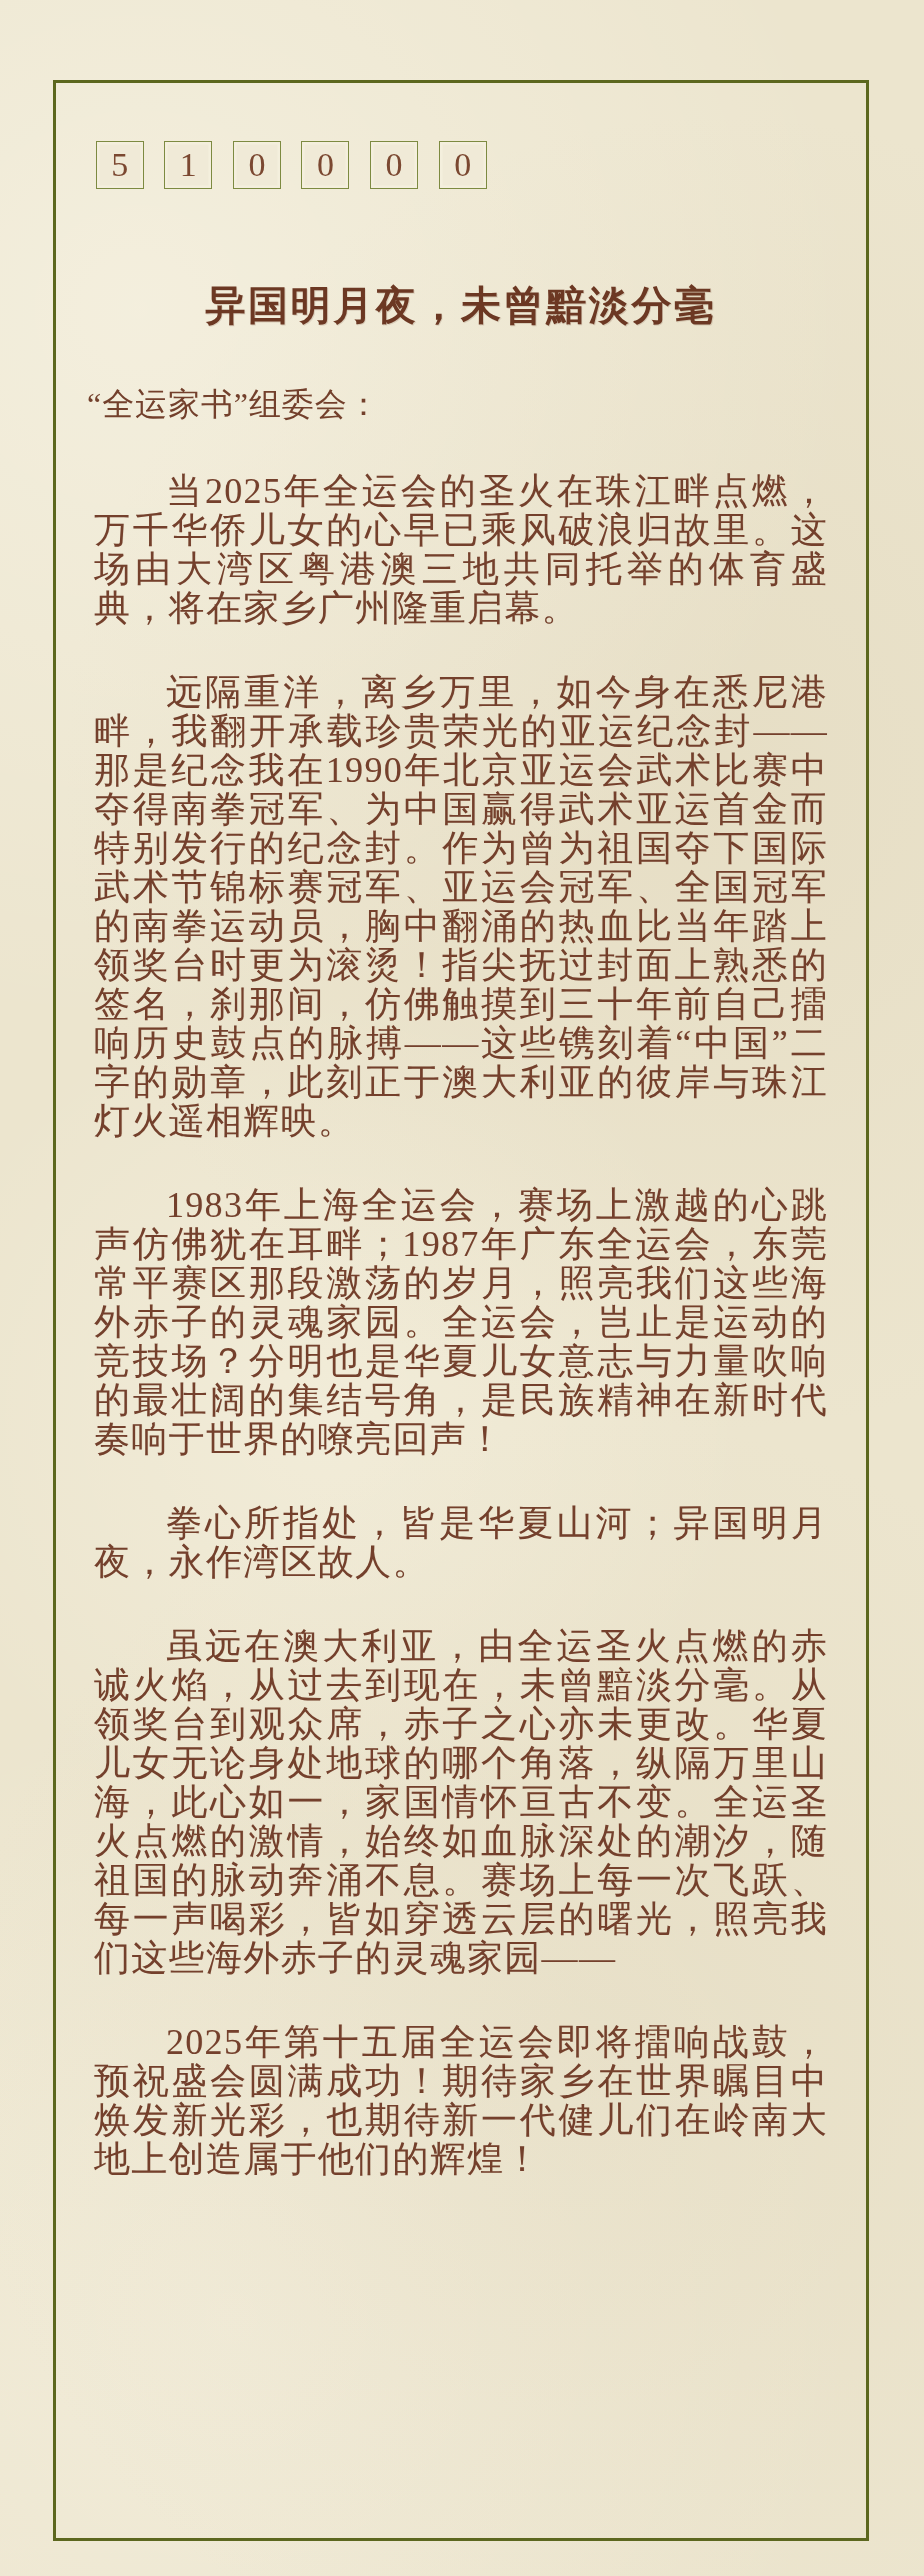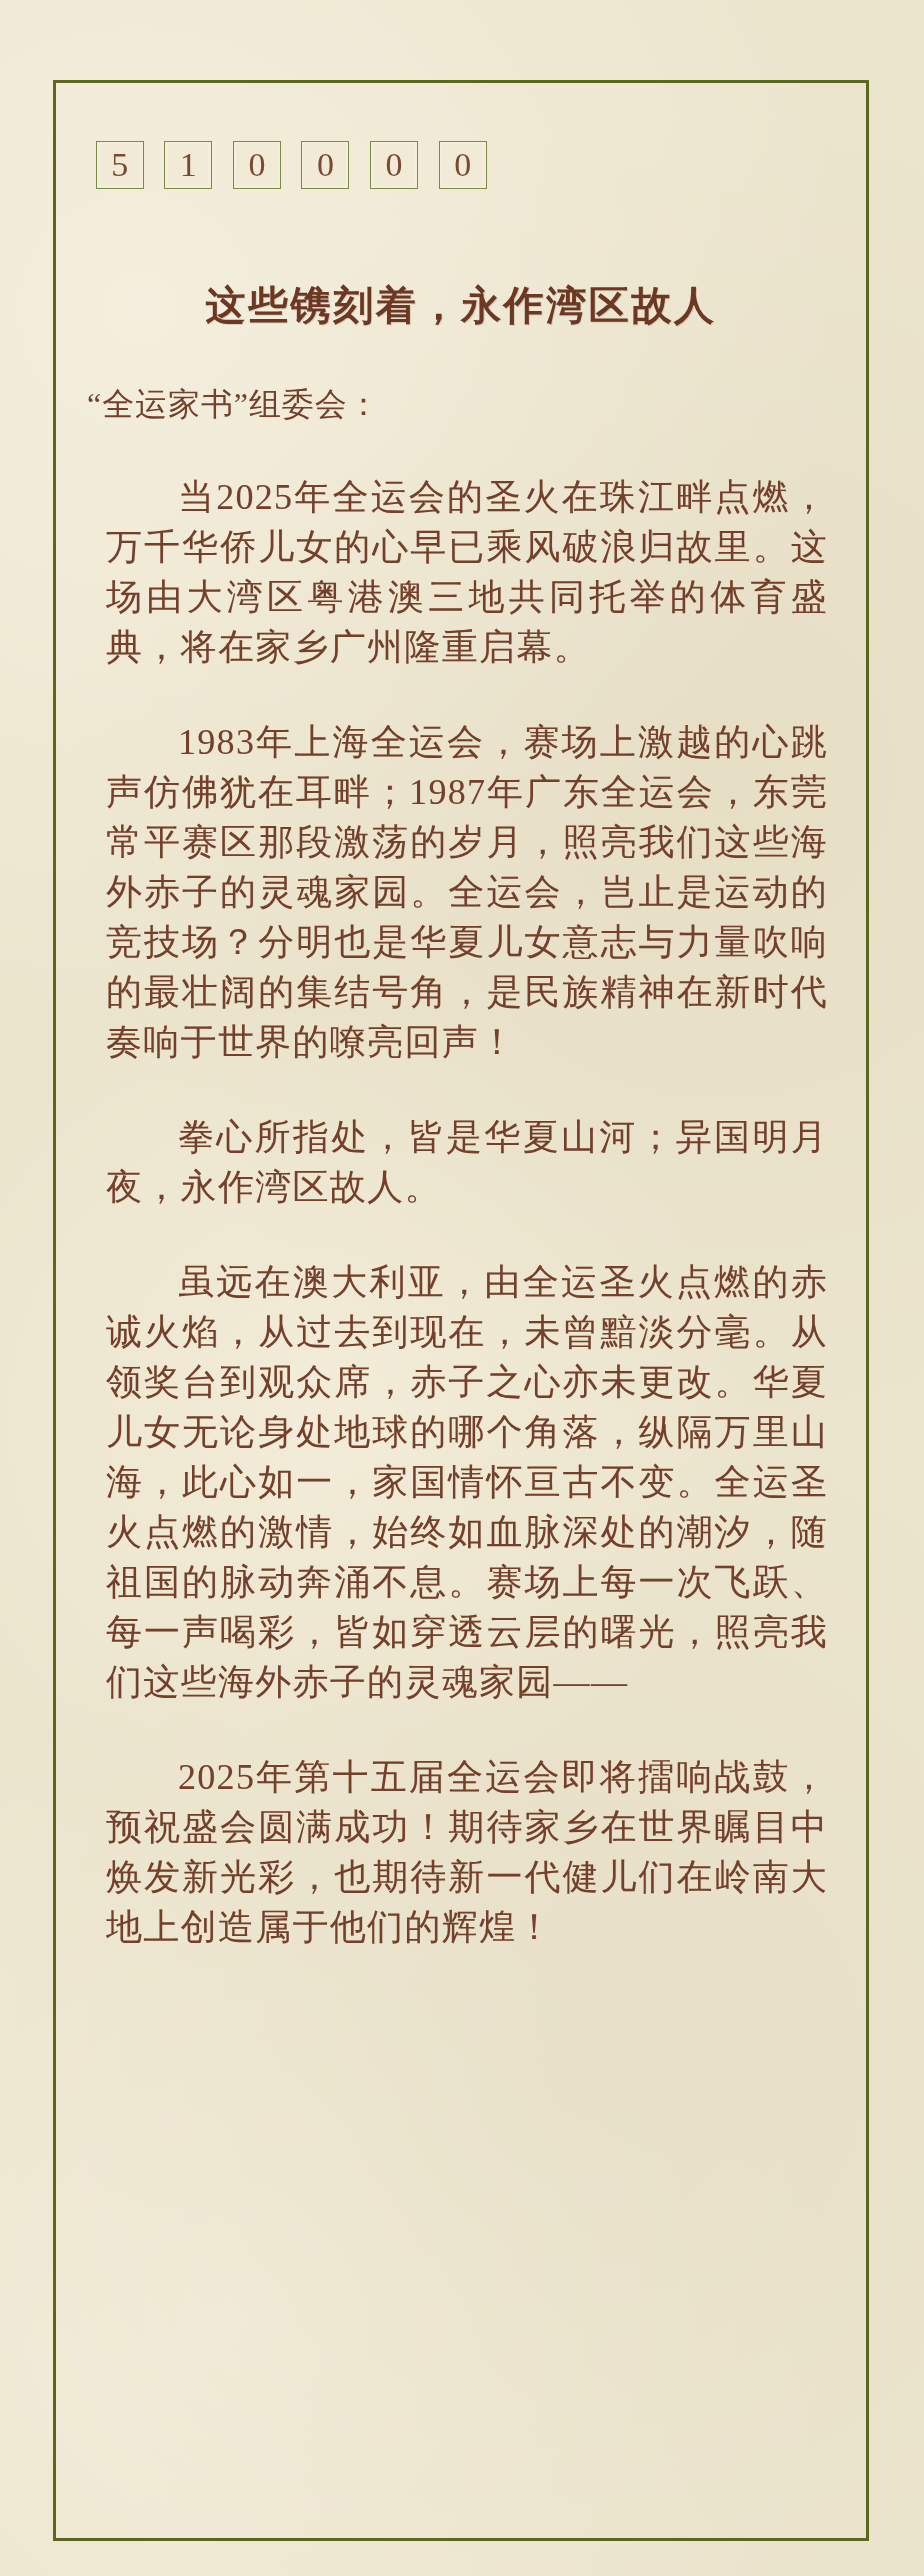--- a/index.html
+++ b/index.html
@@ -62,23 +62,23 @@
     color: #6c3823;
     text-shadow: 0.9px 0.9px 0 rgba(90,40,20,0.15);
   }
   .salutation {
     margin: 50px 0 16px -6.9px;
     font-size: 32px;
     color: #73402c;
     letter-spacing: 0.9px;
   }
   .para {
-    margin: 45px 0 0 12px;
+    margin: 45px 0 0 0;
     font-size: 36px;
-    line-height: 50px;
+    line-height: 39px;
     color: #74402c;
     text-indent: 2em;
     text-align: justify;
     letter-spacing: 1.3px;
     text-shadow: 0.4px 0.4px 0 rgba(99,51,30,0.12);
   }
 </style>
 </head>
 <body>
 
@@ -87,25 +87,26 @@
 
     <div class="postal-row">
       <div class="digit-box">5</div>
       <div class="digit-box">1</div>
       <div class="digit-box">0</div>
       <div class="digit-box">0</div>
       <div class="digit-box">0</div>
       <div class="digit-box">0</div>
     </div>
 
-    <h1 class="title">这些镌刻着，永作湾区故人</h1>
+    <h1 class="title">异国明月夜，未曾黯淡分毫</h1>
 
     <div class="salutation">“全运家书”组委会：</div>
 
     <p class="para">当2025年全运会的圣火在珠江畔点燃，万千华侨儿女的心早已乘风破浪归故里。这场由大湾区粤港澳三地共同托举的体育盛典，将在家乡广州隆重启幕。</p>
+    <p class="para">远隔重洋，离乡万里，如今身在悉尼港畔，我翻开承载珍贵荣光的亚运纪念封——那是纪念我在1990年北京亚运会武术比赛中夺得南拳冠军、为中国赢得武术亚运首金而特别发行的纪念封。作为曾为祖国夺下国际武术节锦标赛冠军、亚运会冠军、全国冠军的南拳运动员，胸中翻涌的热血比当年踏上领奖台时更为滚烫！指尖抚过封面上熟悉的签名，刹那间，仿佛触摸到三十年前自己擂响历史鼓点的脉搏——这些镌刻着“中国”二字的勋章，此刻正于澳大利亚的彼岸与珠江灯火遥相辉映。</p>
     <p class="para">1983年上海全运会，赛场上激越的心跳声仿佛犹在耳畔；1987年广东全运会，东莞常平赛区那段激荡的岁月，照亮我们这些海外赤子的灵魂家园。全运会，岂止是运动的竞技场？分明也是华夏儿女意志与力量吹响的最壮阔的集结号角，是民族精神在新时代奏响于世界的嘹亮回声！</p>
     <p class="para">拳心所指处，皆是华夏山河；异国明月夜，永作湾区故人。</p>
     <p class="para">虽远在澳大利亚，由全运圣火点燃的赤诚火焰，从过去到现在，未曾黯淡分毫。从领奖台到观众席，赤子之心亦未更改。华夏儿女无论身处地球的哪个角落，纵隔万里山海，此心如一，家国情怀亘古不变。全运圣火点燃的激情，始终如血脉深处的潮汐，随祖国的脉动奔涌不息。赛场上每一次飞跃、每一声喝彩，皆如穿透云层的曙光，照亮我们这些海外赤子的灵魂家园——</p>
     <p class="para">2025年第十五届全运会即将擂响战鼓，预祝盛会圆满成功！期待家乡在世界瞩目中焕发新光彩，也期待新一代健儿们在岭南大地上创造属于他们的辉煌！</p>
 
   </div>
 </div>
 
 
 </body></html>

